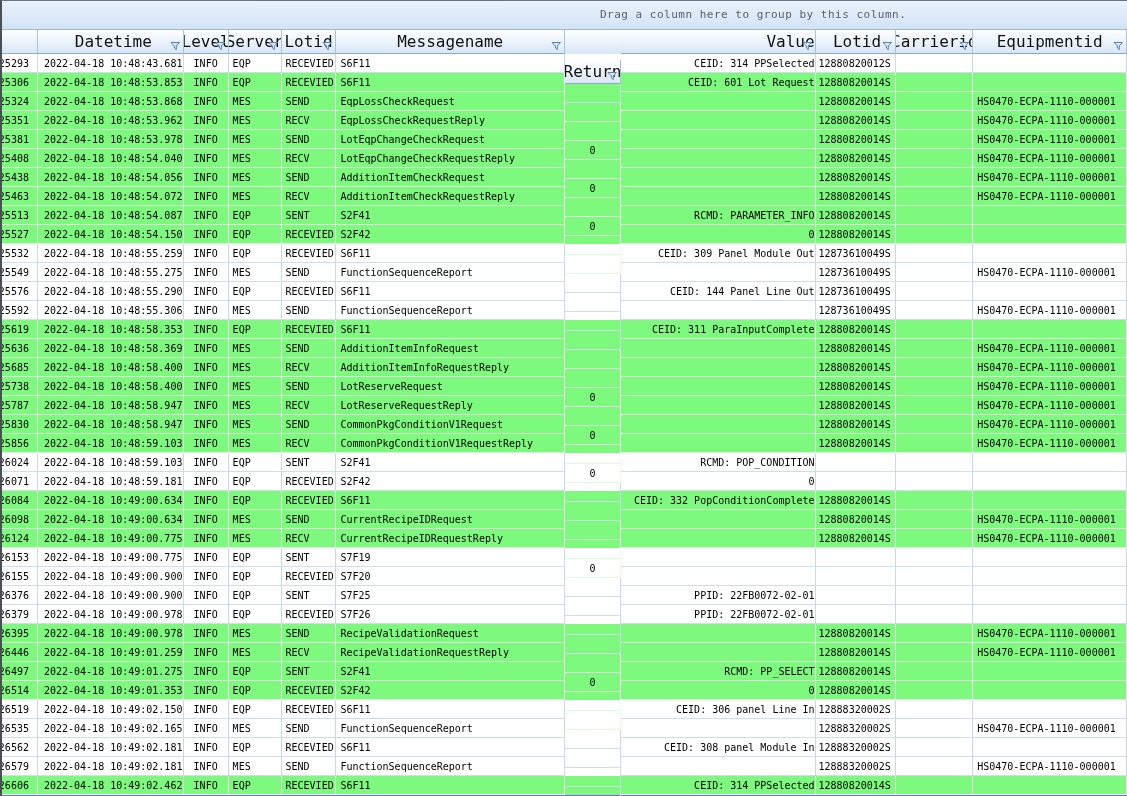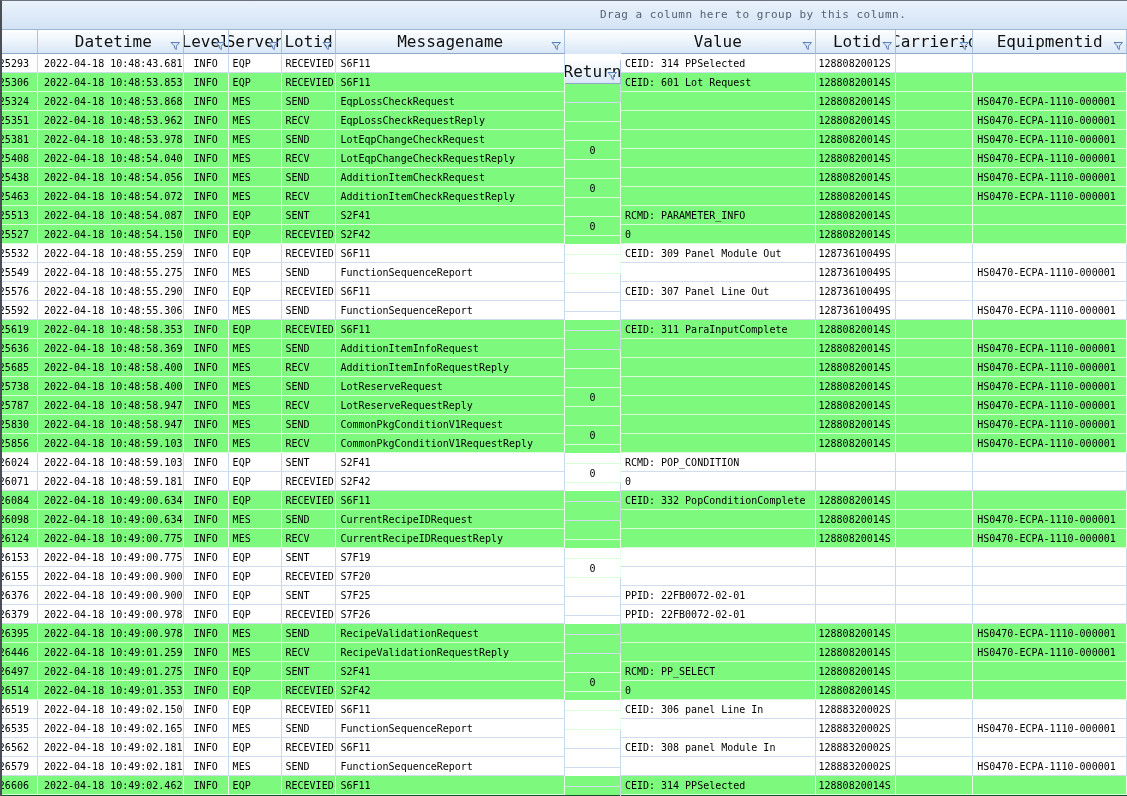--- a/index.html
+++ b/index.html
@@ -4,21 +4,21 @@
 <style>
   html,body{margin:0;padding:0;}
   body{
     width:1127px;height:796px;overflow:hidden;background:#fff;
     font-family:"DejaVu Sans Mono","Liberation Mono",monospace;
     -webkit-font-smoothing:none;
   }
   .grid{
     position:absolute;left:0;top:0;width:1127px;height:796px;
     border-left:2px solid #4a4f55;border-top:1px solid #6b727b;
-    box-sizing:border-box;overflow:hidden;background:#14532d;
+    box-sizing:border-box;overflow:hidden;background:#8b5cf6;
   }
   
   .group-bar{
     height:29px;background:linear-gradient(#eaf2fb,#d3e3f5);
     border-bottom:1px solid #9db6d2;position:relative;box-sizing:border-box;
   }
   .group-bar .hint{
     position:absolute;left:598px;top:7px;font-size:11px;color:#54626f;letter-spacing:.5px;
   }
   
@@ -42,21 +42,21 @@
   }
   .row.green .cell{border-right-color:#eafeea;border-bottom-color:#d9fdd9;}
   
   .col-row_no{width:36px;justify-content:flex-end;padding:0 8px 0 0;}
   .col-datetime{width:146px;padding-left:6px;}
   .col-level{width:45px;justify-content:center;padding:0;}
   .col-server{width:53px;}
   .col-type{width:55px;}
   .col-messagename{width:229px;}
   .col-return{width:56px;justify-content:center;padding:0;margin-top:30px;}
-  .col-value{width:195px;}
+  .col-value{width:195px;justify-content:flex-end;}
   .col-lotid{width:81px;padding-left:3px;align-items:center;}
   .col-carrierid{width:77px;}
   .col-equipmentid{width:154px;}
 </style>
 </head>
 <body>
 
 <div class="grid">
   <div class="group-bar">
     <span class="hint">Drag a column here to group by this column.</span>
@@ -284,21 +284,21 @@
         <div class="cell col-equipmentid">HS0470-ECPA-1110-000001</div>
       </div>
       <div class="row">
         <div class="cell col-row_no">25576</div>
         <div class="cell col-datetime">2022-04-18 10:48:55.290</div>
         <div class="cell col-level">INFO</div>
         <div class="cell col-server">EQP</div>
         <div class="cell col-type">RECEVIED</div>
         <div class="cell col-messagename">S6F11</div>
         <div class="cell col-return"></div>
-        <div class="cell col-value">CEID: 307 Panel Line Out</div>
+        <div class="cell col-value">CEID: 144 Panel Line Out</div>
         <div class="cell col-lotid">12873610049S</div>
         <div class="cell col-carrierid"></div>
         <div class="cell col-equipmentid"></div>
       </div>
       <div class="row">
         <div class="cell col-row_no">25592</div>
         <div class="cell col-datetime">2022-04-18 10:48:55.306</div>
         <div class="cell col-level">INFO</div>
         <div class="cell col-server">MES</div>
         <div class="cell col-type">SEND</div>

